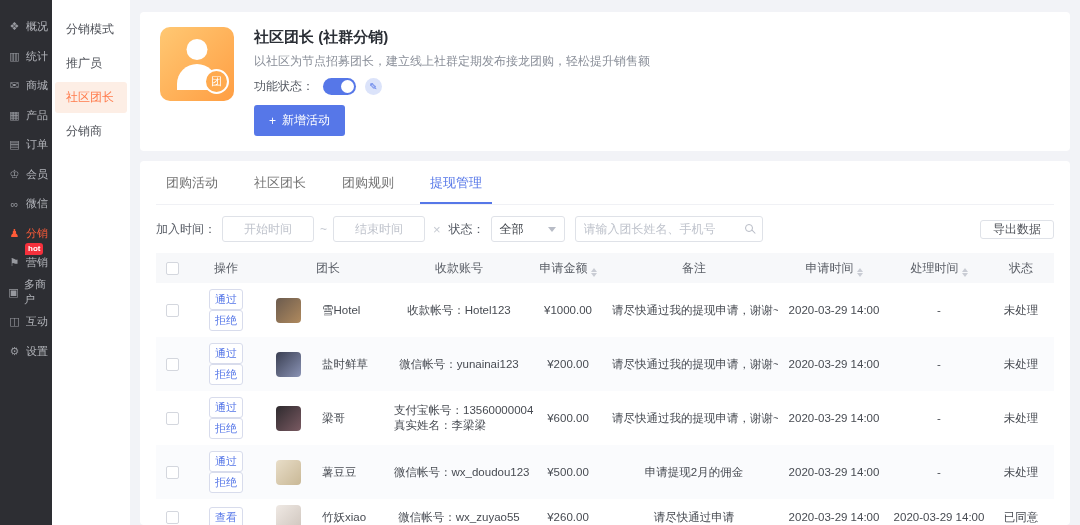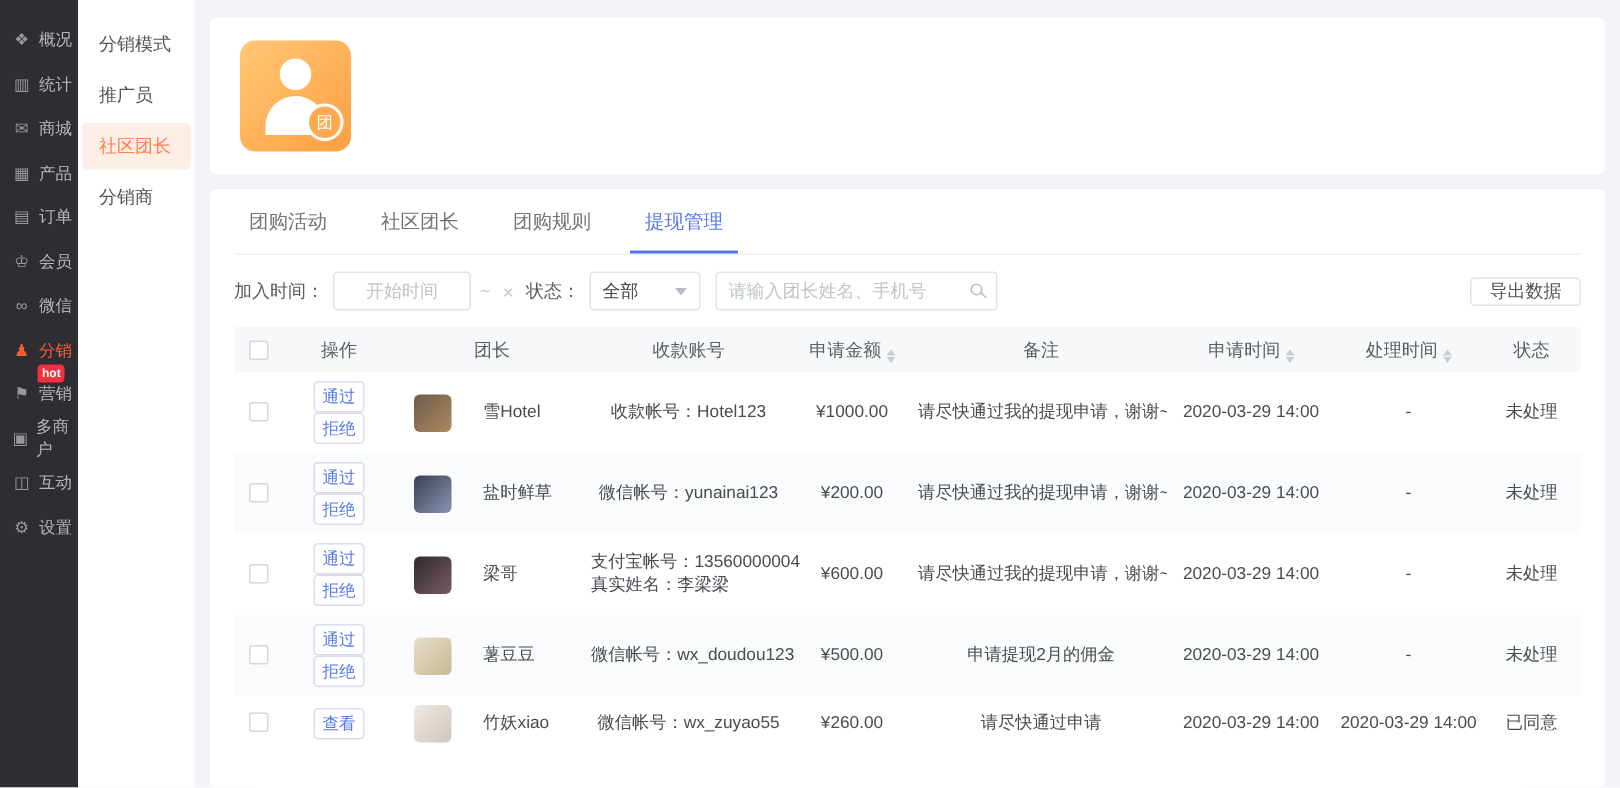--- a/index.html
+++ b/index.html
@@ -170,35 +170,49 @@
     </aside>
 
   <main class="main">
 
     <section class="header-card">
       <div class="feature-icon">
         <span class="fi-head"></span>
         <span class="fi-body"></span>
         <span class="fi-badge">团</span>
       </div>
+      <div class="feature-info">
+        <h1 class="page-title">社区团长 (社群分销)</h1>
+        <p class="feature-desc">以社区为节点招募团长，建立线上社群定期发布接龙团购，轻松提升销售额</p>
+        <div class="status-row">
+          <span>功能状态：</span>
+          <span class="toggle"></span>
+          <span class="edit-circle">✎</span>
+        </div>
+        <button class="primary-btn">
+          <span>+</span>
+          <span>新增活动</span>
+        </button>
+      </div>
     </section>
 
     <section class="content-card">
 
       <nav class="tabs">
           <div class="tab">团购活动</div>
           <div class="tab">社区团长</div>
           <div class="tab">团购规则</div>
           <div class="tab active">提现管理</div>
         </nav>
 
       <div class="filter-row">
         <span class="f-label">加入时间：</span>
         <input class="f-input date-input" placeholder="开始时间" style="">
         <span class="range-sep">~</span>
+        <input class="f-input date-input" placeholder="结束时间" style="">
         <span class="clear-x">×</span>
         <span class="f-label">状态：</span>
         <span class="select-box">
           <span>全部</span>
           <span class="caret-down"></span>
         </span>
         <span class="search-wrap">
           <input class="f-input search-input" placeholder="请输入团长姓名、手机号" style="">
           <span class="search-icon"></span>
         </span>

